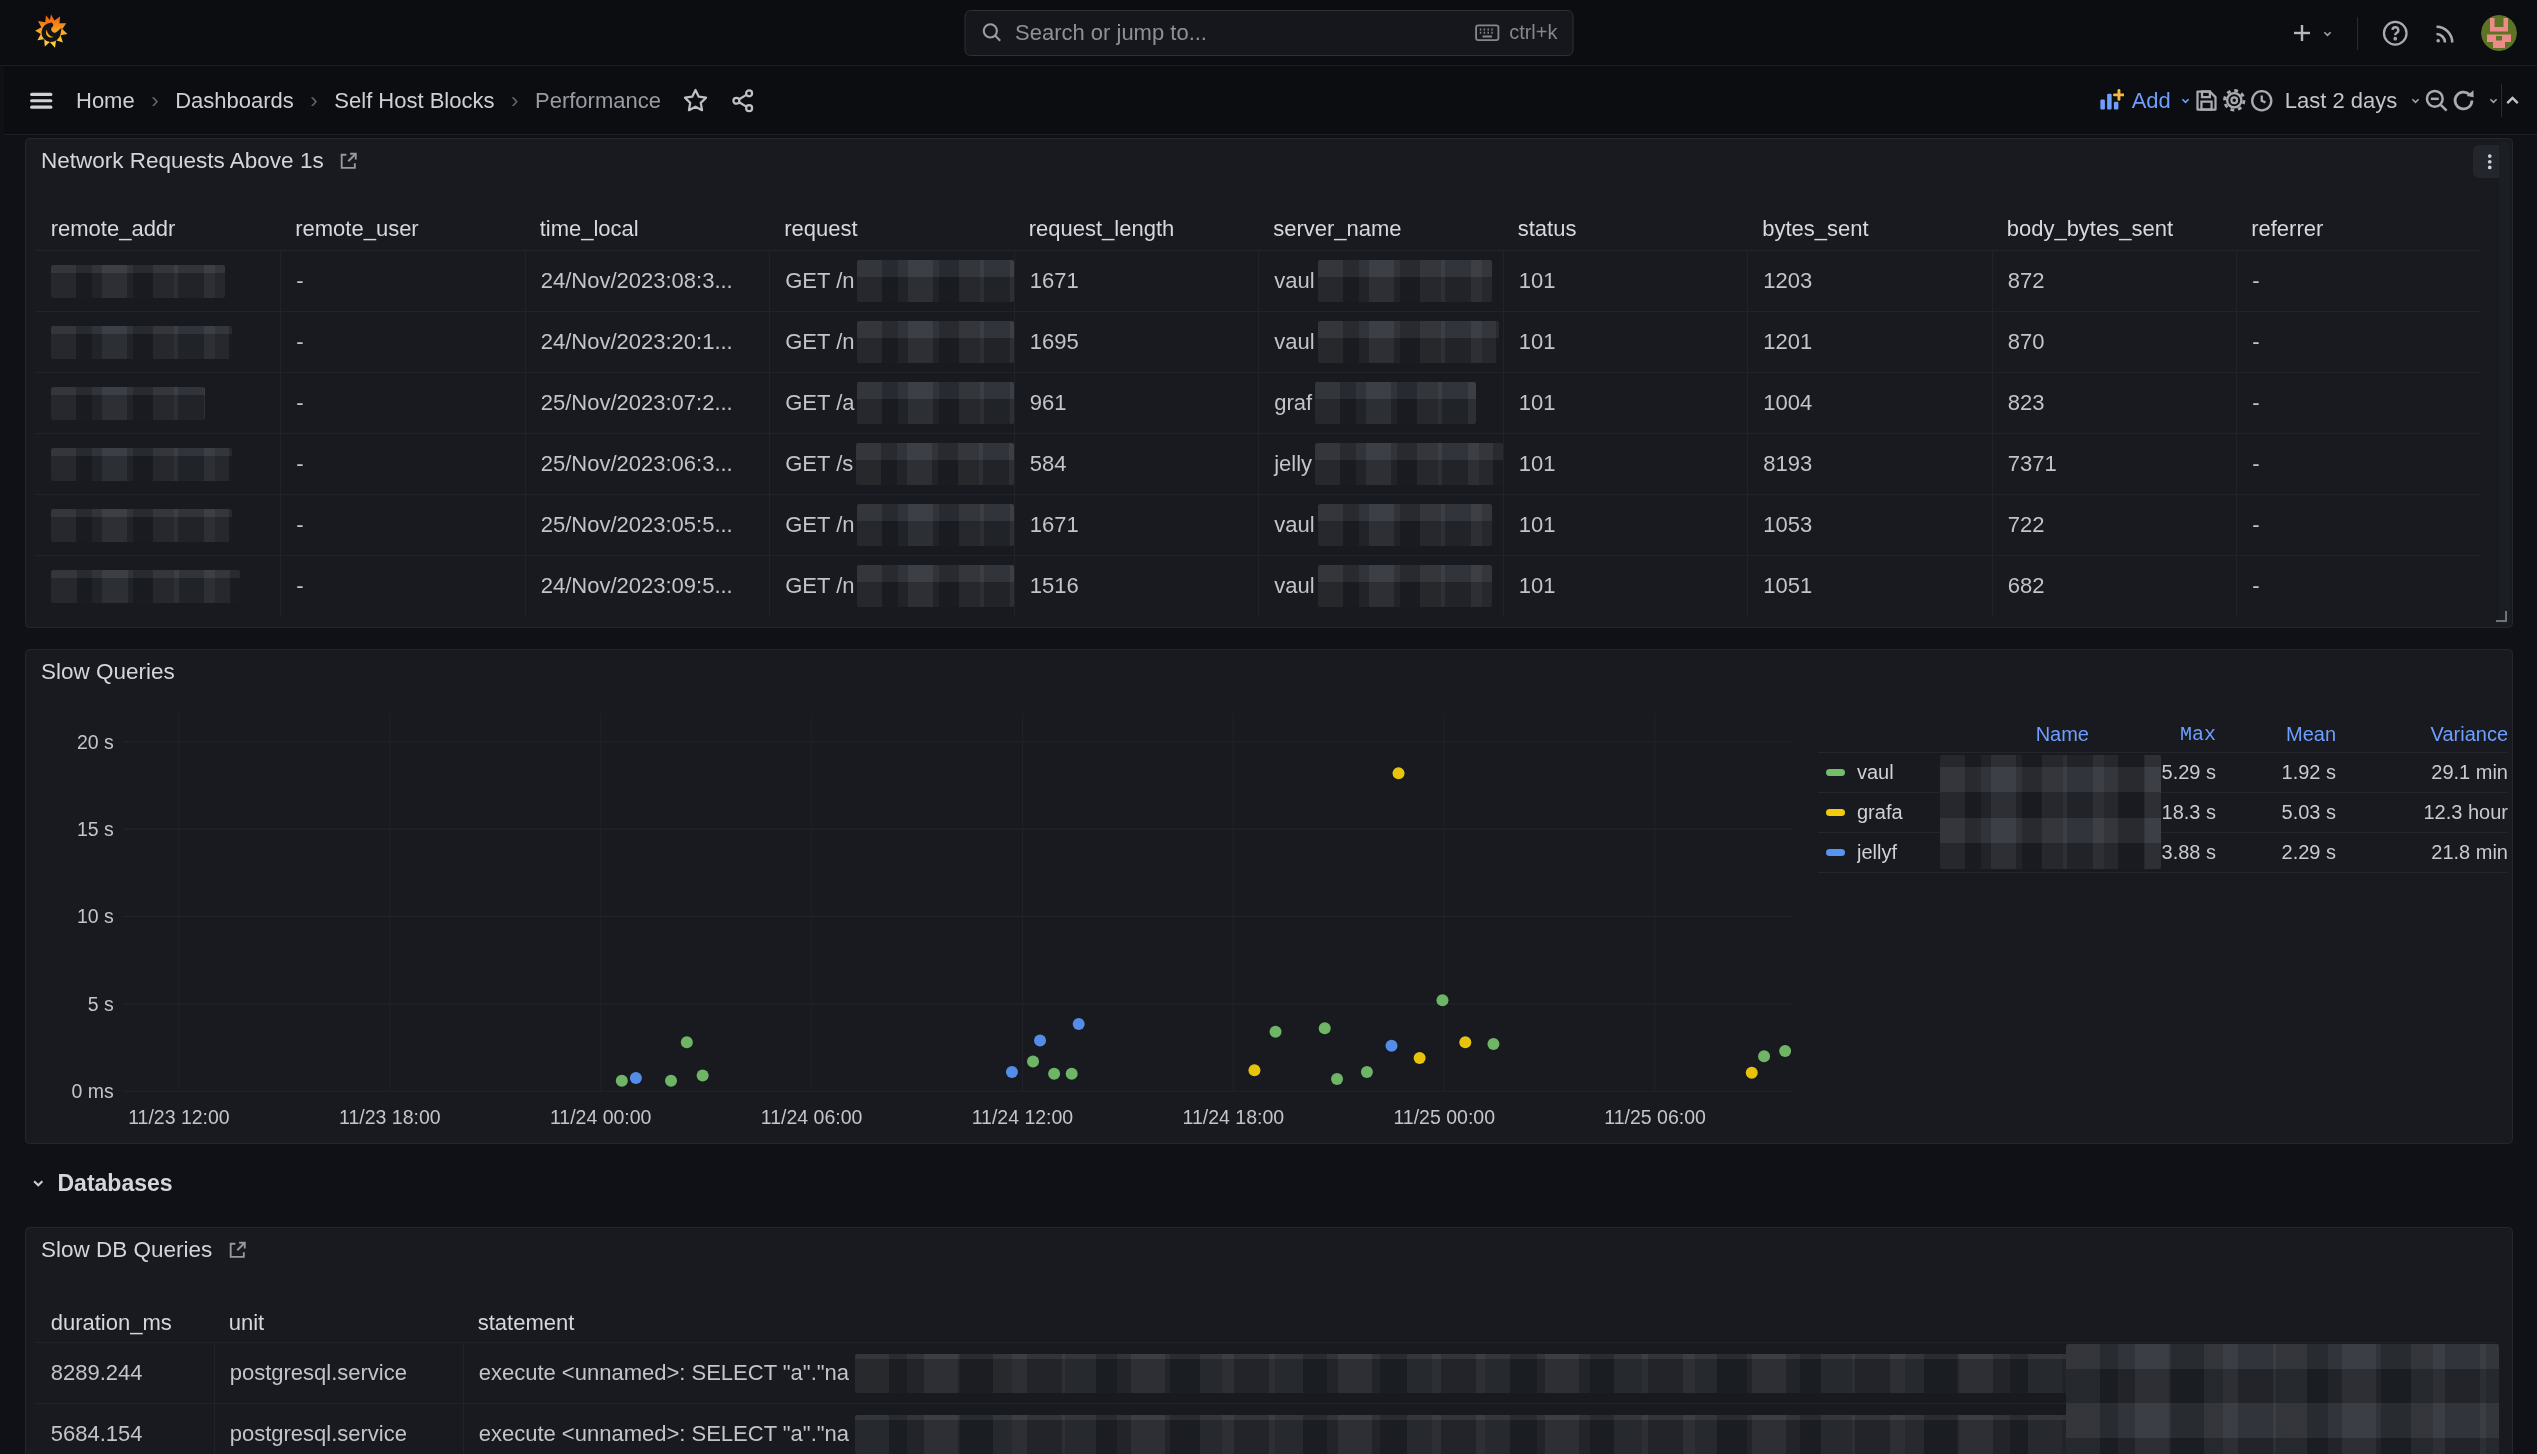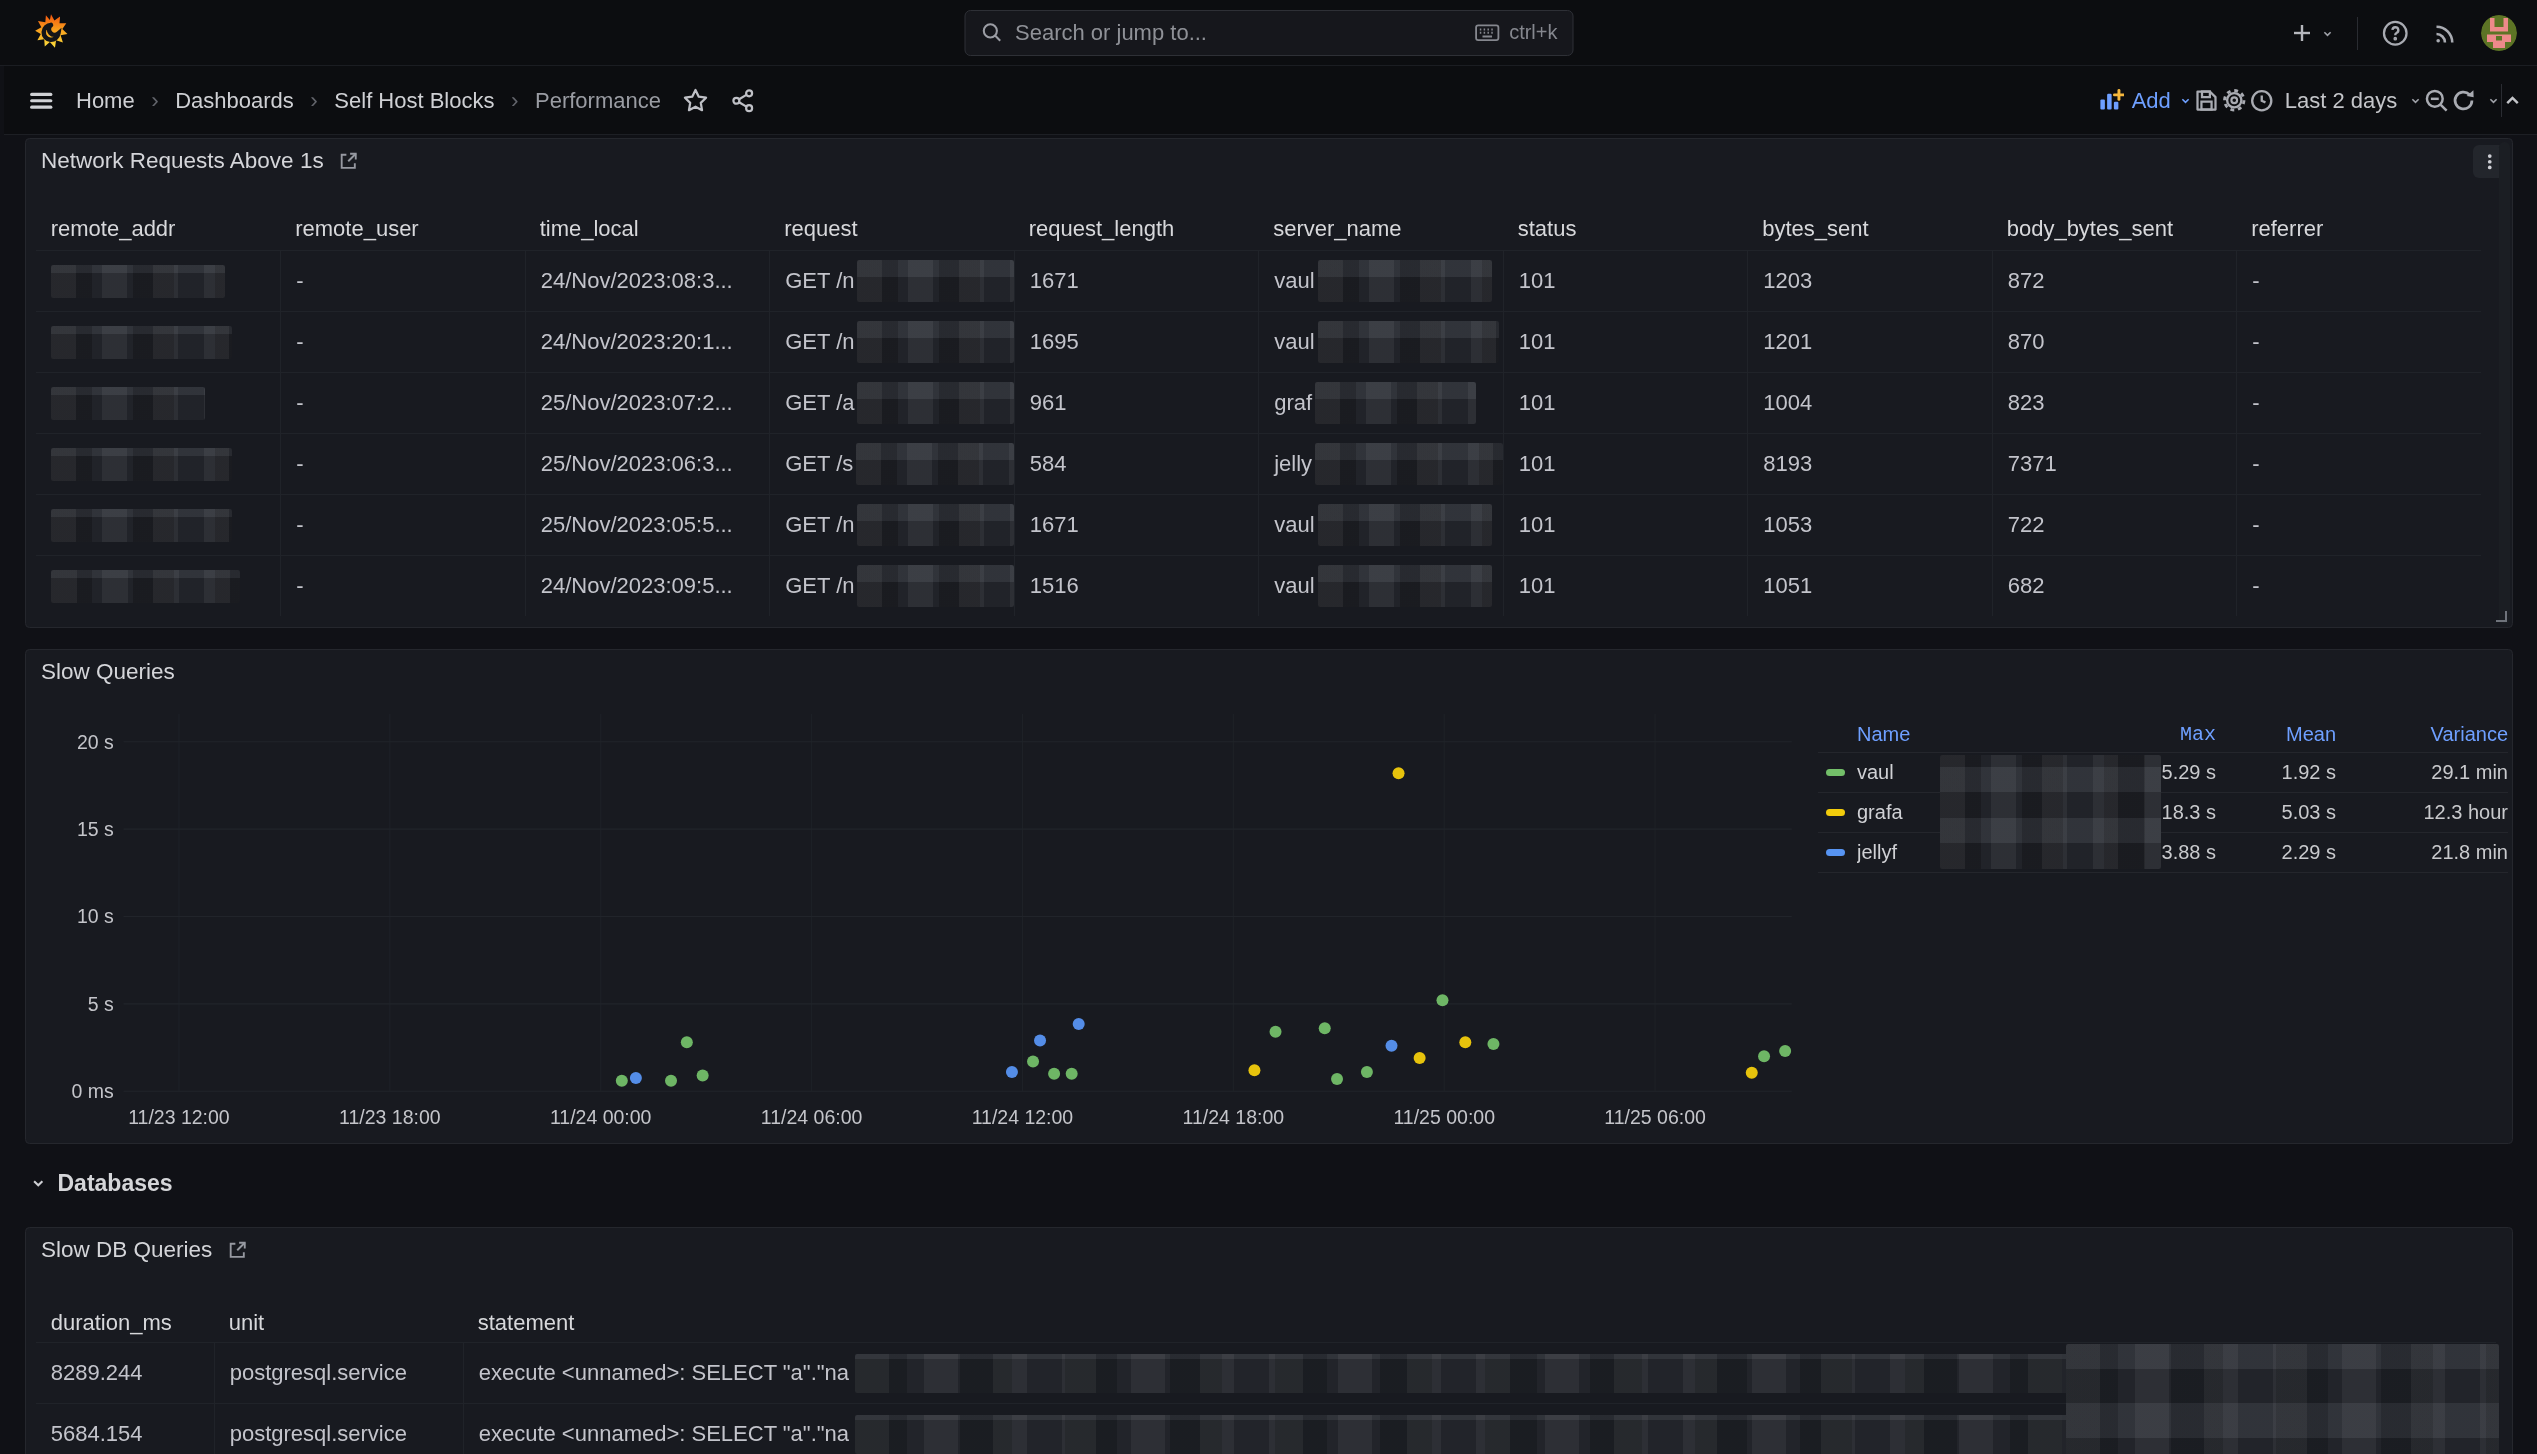--- a/index.html
+++ b/index.html
@@ -75,21 +75,21 @@
       repeating-linear-gradient(0deg, rgba(0,0,0,.2) 0 34px, rgba(255,255,255,.03) 34px 69px),
       repeating-linear-gradient(90deg, rgba(0,0,0,.12) 0 52px, rgba(255,255,255,.02) 52px 105px);
   }
   .px-abs { position:absolute; }
 
   
   #slow-panel { left:25px; top:649px; width:2488px; height:495px; }
   .legend { position:absolute; left:1792px; top:67px; width:690px; font-size:20px; }
   .lg-head { display:flex; align-items:center; height:36px; color:#6e9fff; font-weight:500; border-bottom:0.7px solid #24262c; }
   .lg-row { display:flex; align-items:center; height:40px; border-bottom:0.7px solid #24262c; }
-  .lg-name-h { flex:1; padding-left:39px; cursor:pointer; }
+  .lg-name-h { flex:1; padding-left:39px; cursor:pointer;text-align:right; }
   .lg-swatch { width:19.5px; height:7.5px; border-radius:3.7px; margin:0 12px 0 7.5px; flex:none; }
   .lg-name { flex:1; color:#d0d1d5; overflow:hidden; white-space:nowrap; cursor:pointer; }
   .lg-val { text-align:right; color:#c9cacd; }
   .lg-max { width:127px; } .lg-mean { width:120px; } .lg-var { width:172px; }
   .lg-h-max { width:127px; text-align:right; cursor:pointer;font-family:Liberation Mono, monospace; } .lg-h-mean { width:120px; text-align:right; cursor:pointer; } .lg-h-var { width:172px; text-align:right; cursor:pointer; }
 
   
   .section-row { position:absolute; left:30px; top:1170px; display:flex; align-items:center; gap:11px; cursor:pointer; }
   .section-label { font-size:23px; font-weight:700; color:#d5d6d9; }
 

